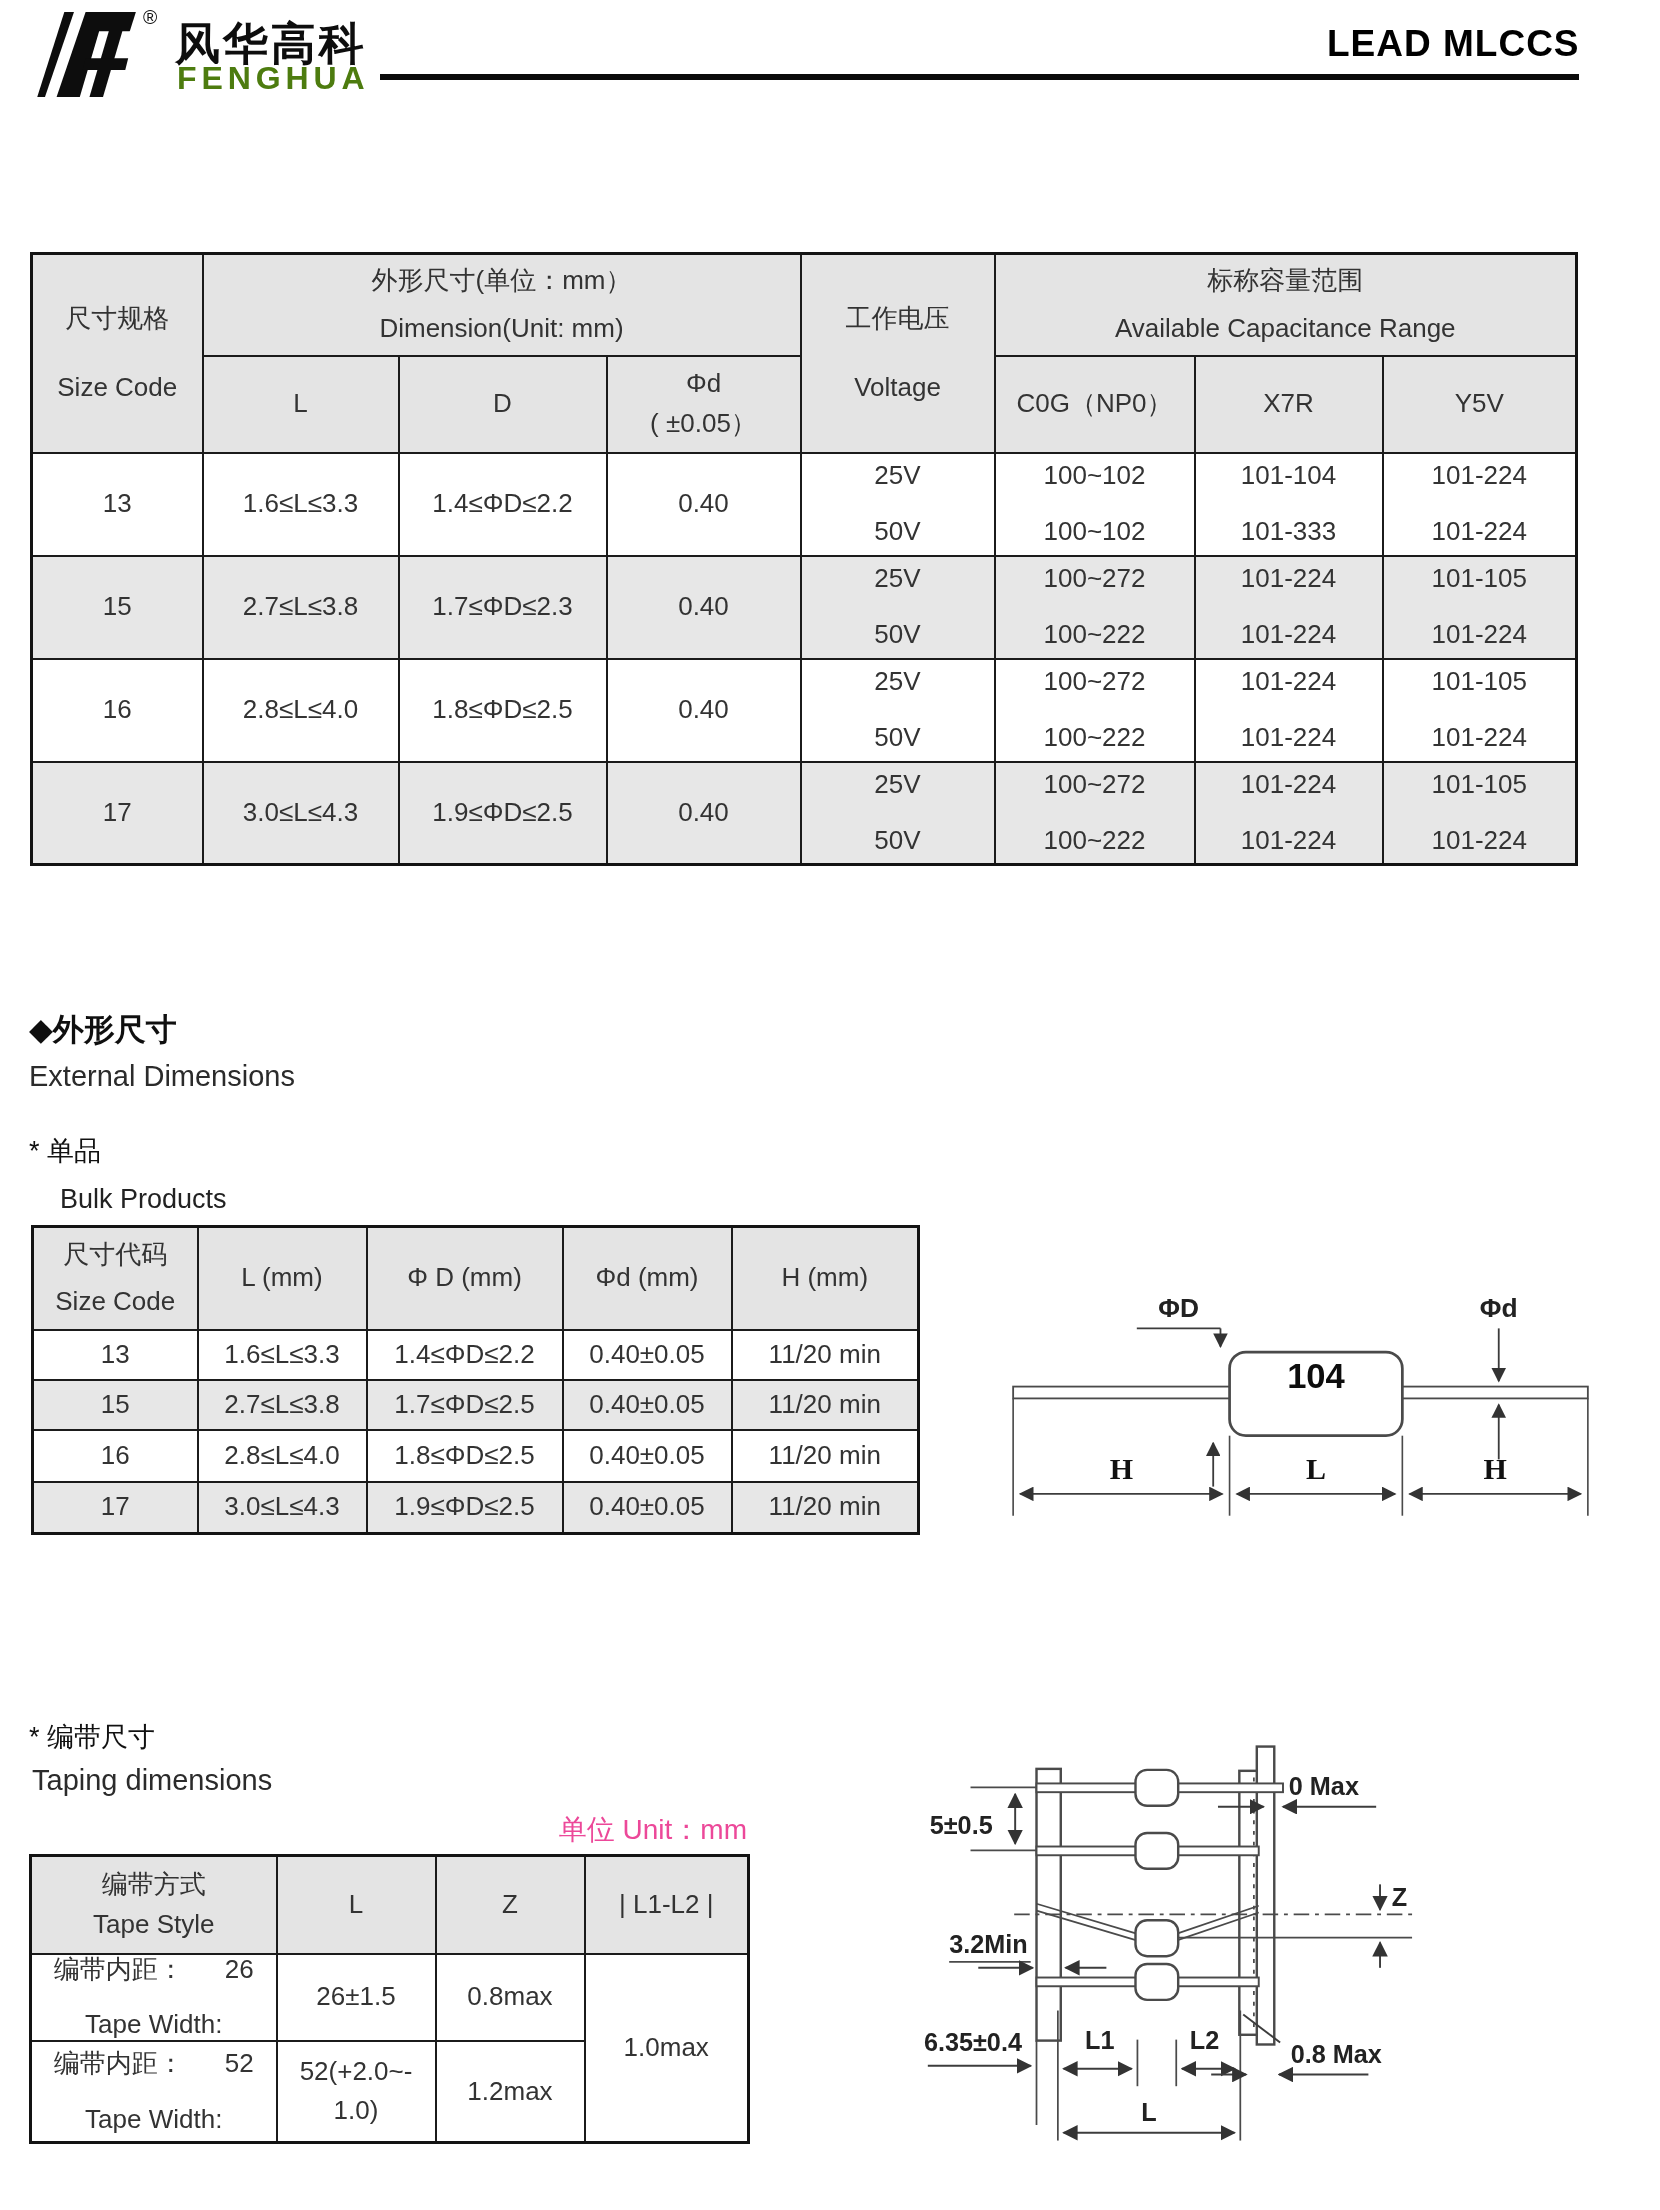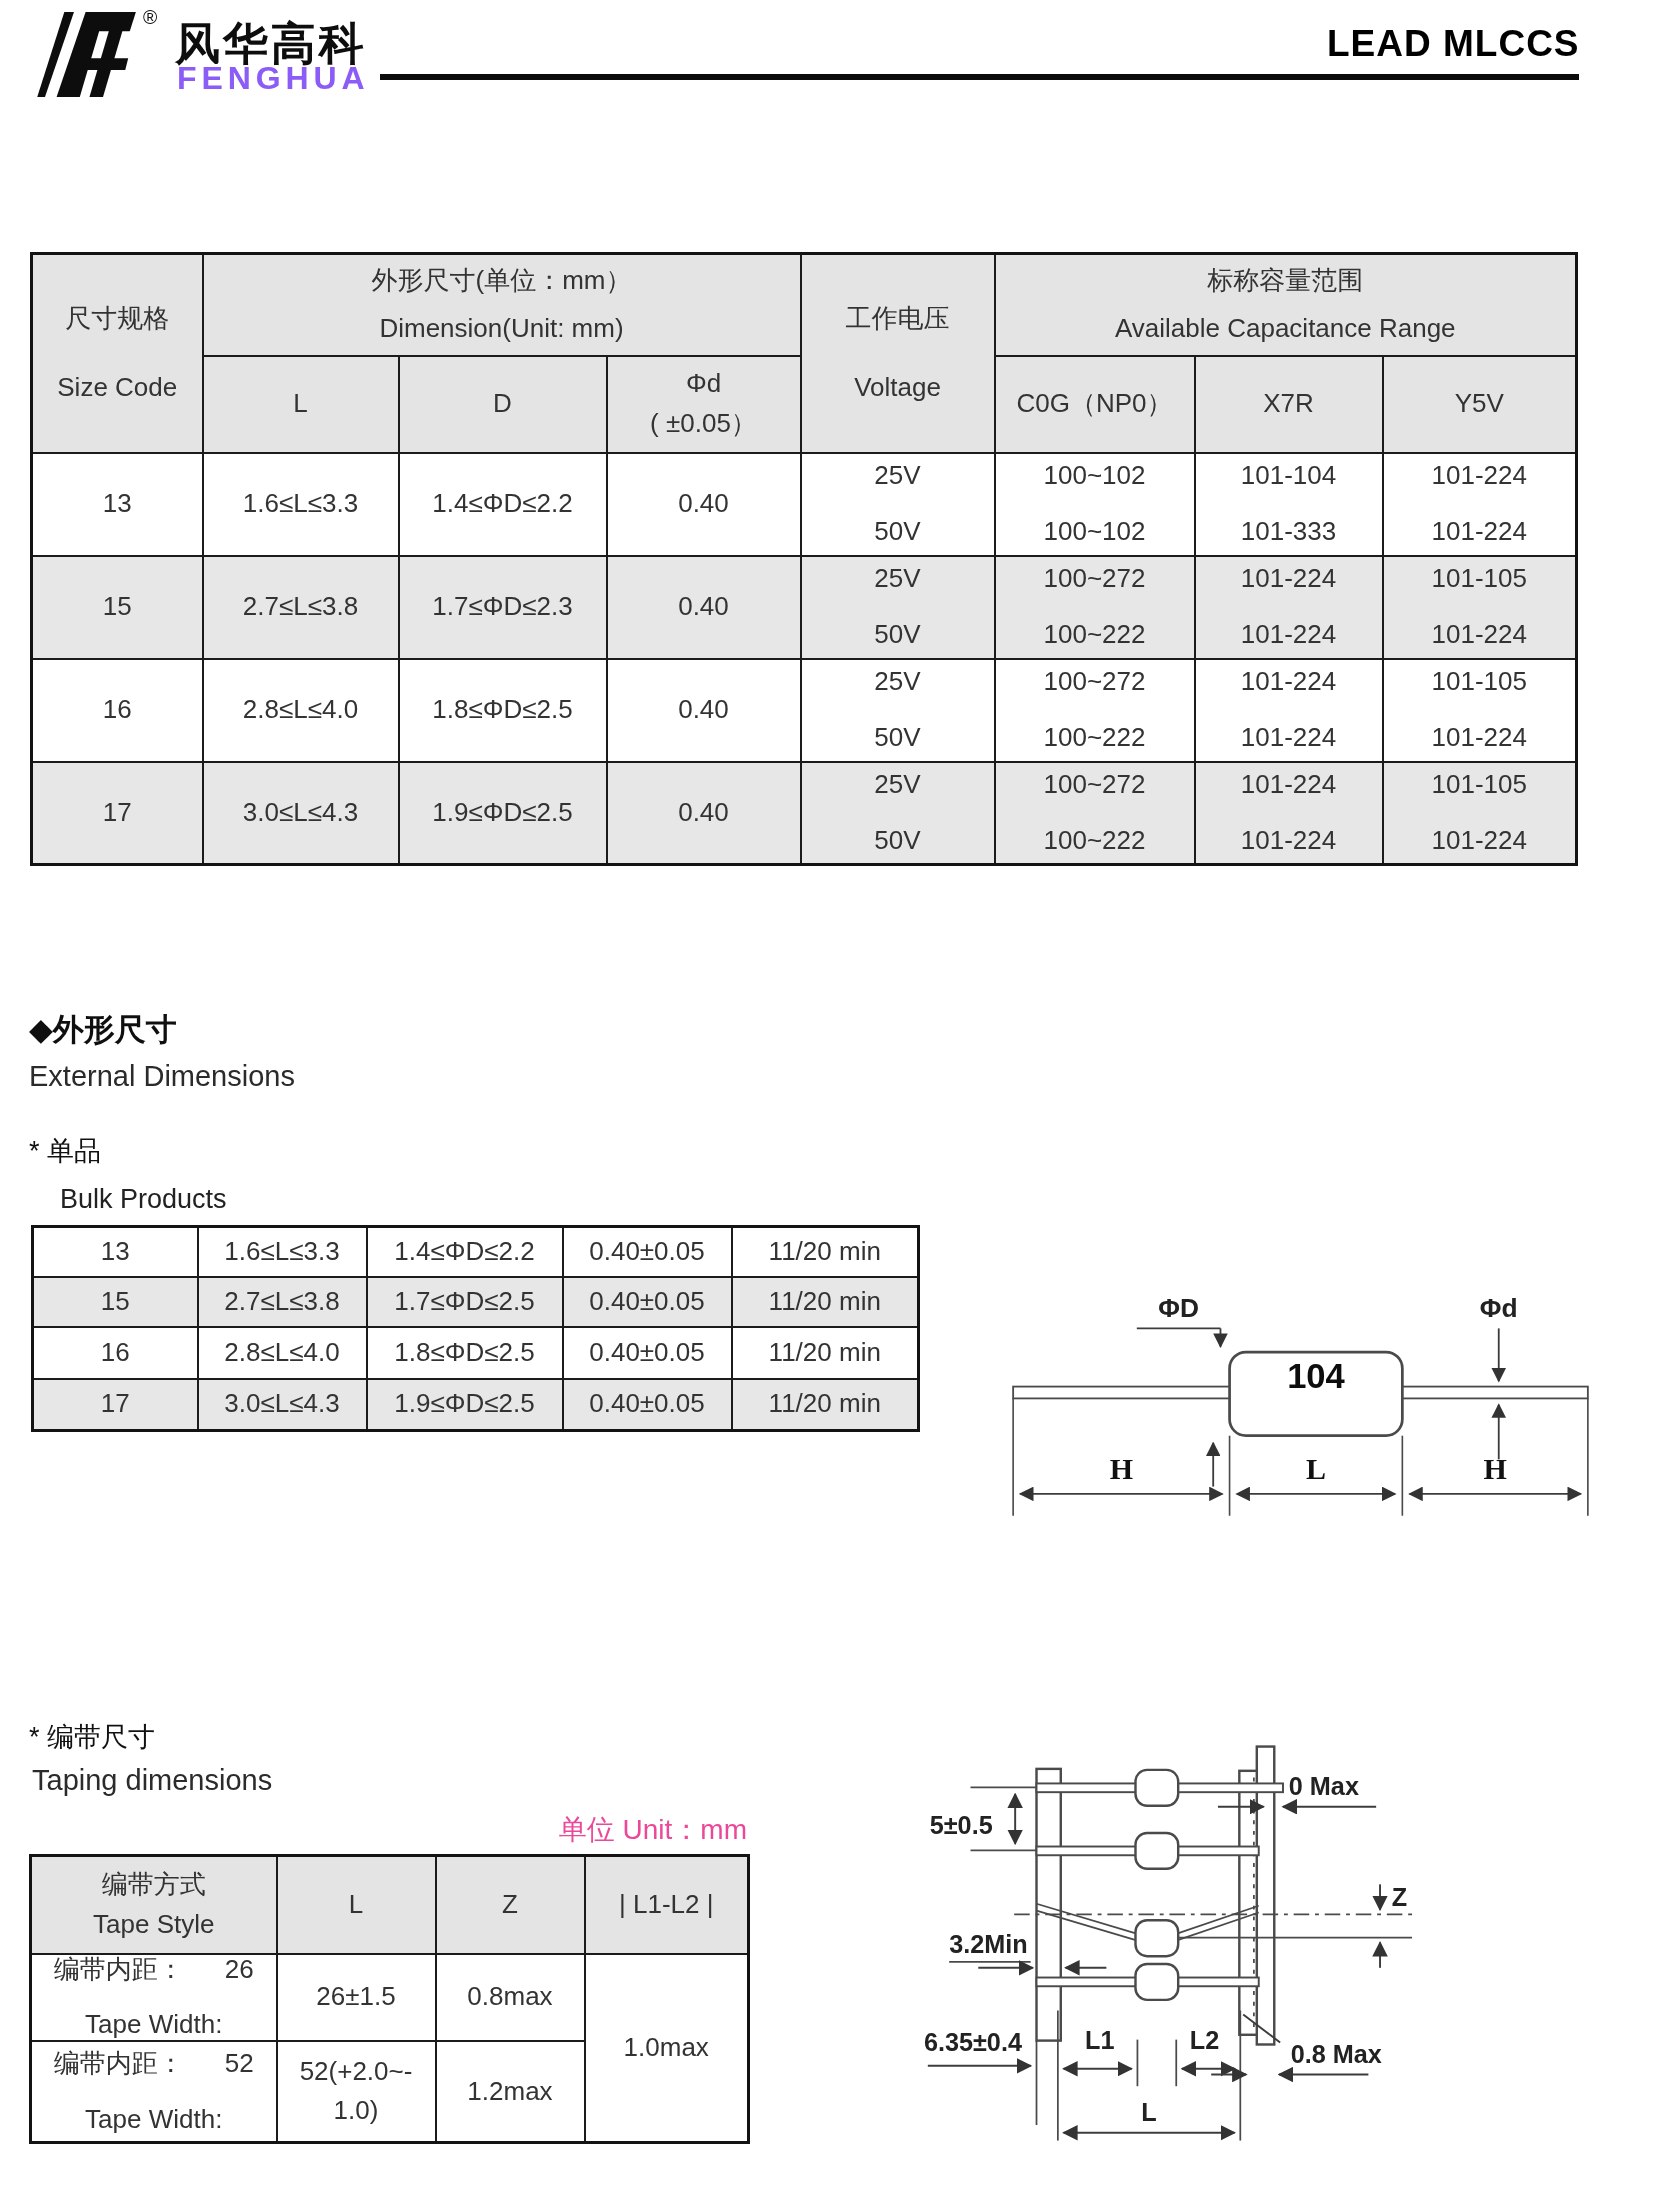--- a/index.html
+++ b/index.html
@@ -7,21 +7,21 @@
   .page {
     position:relative; width:1660px; height:2211px; margin:0 auto;
     background:#ffffff; overflow:hidden;
     font-family:"Liberation Sans","DejaVu Sans",sans-serif; color:#1a1a1a;
   }
   .abs { position:absolute; }
 
   
   .reg-mark   { font-size:19.4px; color:#111; }
   .brand-cn   { font-size:45px; font-weight:bold; letter-spacing:2.9px; color:#0d0d0d; }
-  .brand-en   { font-size:32px; font-weight:bold; letter-spacing:4.9px; color:#8b5cf6; }
+  .brand-en   { font-size:32px; font-weight:bold; letter-spacing:4.9px; color:#4d7c0f; }
   .doc-title  { font-size:37px; font-weight:bold; letter-spacing:1px; color:#000; }
   .header-rule{ background:#0b0b0b; height:5.8px; }
 
   
   .h-cn  { font-size:31px; font-weight:bold; color:#0f0f0f; }
   .h-en  { font-size:29px; color:#2b2b2b; }
   .sub-cn{ font-size:27px; color:#111; }
   .sub-en{ font-size:27px; color:#222; }
   .unit-note { font-size:28px; color:#ec4899; text-align:right; }
 
@@ -210,20 +210,30 @@
 
   <table class="abs tbl t2" style="left:31px;top:1225px;width:886px">
     <colgroup>
       <col style="width:165px">
         <col style="width:169px">
         <col style="width:196px">
       <col style="width:169px">
         <col style="width:187px">
     </colgroup>
     <tbody>
+        <tr class="h">
+      <td class="hdr gap-md">
+        <div>尺寸代码</div>
+        <div>Size Code</div>
+      </td>
+      <td class="hdr">L (mm)</td>
+      <td class="hdr">Φ D (mm)</td>
+      <td class="hdr">Φd (mm)</td>
+      <td class="hdr">H (mm)</td>
+    </tr>
     <tr class="r52">
       <td>13</td>
       <td>1.6≤L≤3.3</td>
       <td>1.4≤ΦD≤2.2</td>
       <td>0.40±0.05</td>
       <td>11/20 min</td>
     </tr>
     <tr class="r52">
       <td class="alt">15</td>
       <td class="alt">2.7≤L≤3.8</td>

